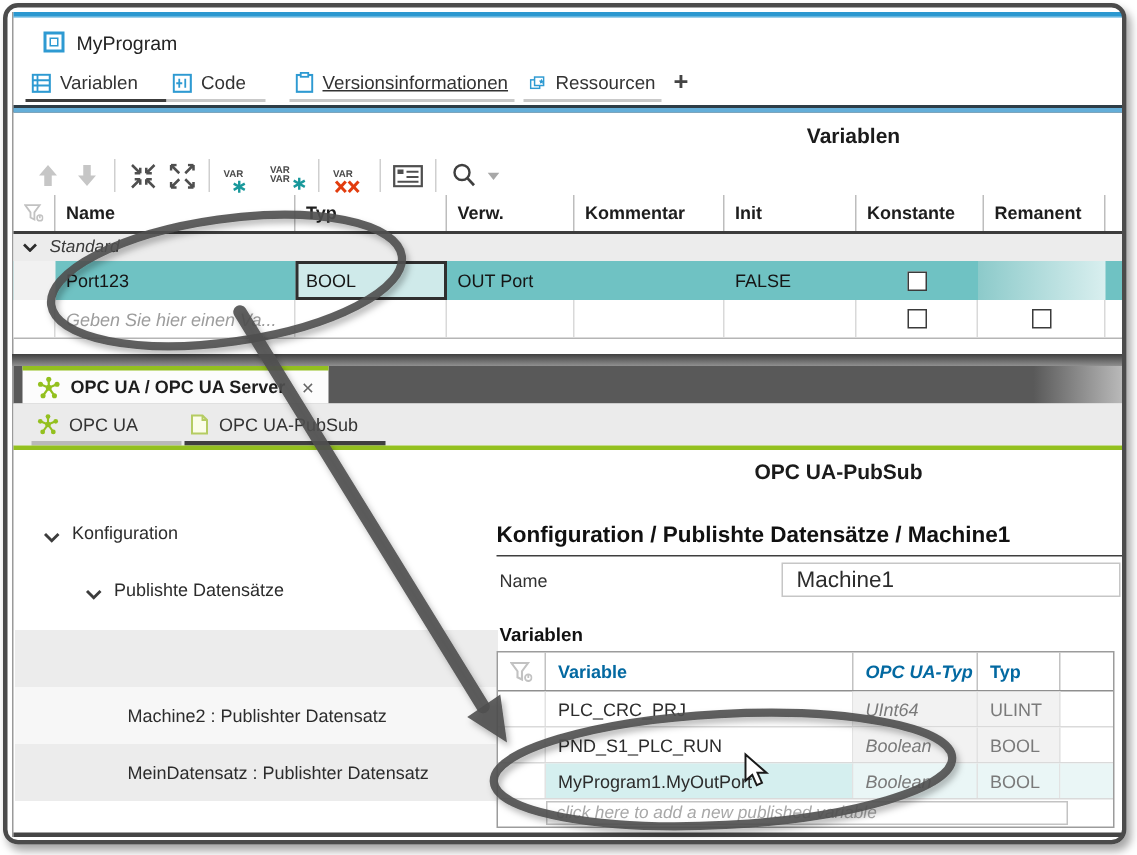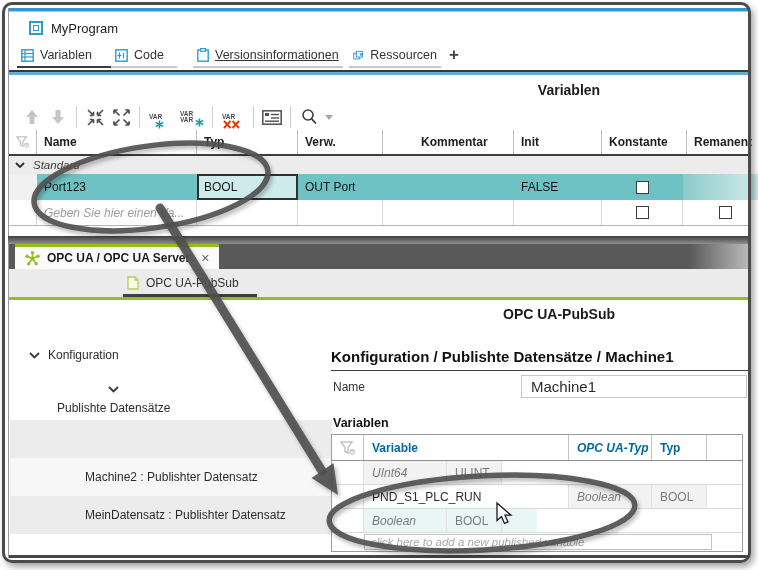--- a/index.html
+++ b/index.html
@@ -26,21 +26,21 @@
   .toolbar { position:absolute; left:10px; top:96px; height:26px; display:flex; align-items:center; }
   .tbtn { display:flex; align-items:center; justify-content:center; min-width:26px; height:26px; cursor:pointer; position:relative; }
   .tsep { width:1px; height:22px; background:#cfcfcf; margin:0 5px; }
   .varico { font-size:6.5px; font-weight:bold; color:#4a4a4a; line-height:6px; text-align:left; position:relative; width:22px; }
   .varico .star { position:absolute; }
 
   
   .vtable { position:absolute; left:0; top:122px; width:740px; }
   .vrow { display:flex; width:740px; }
   .vcell { flex:0 0 auto; padding:0 7px; display:flex; align-items:center; overflow:hidden; white-space:nowrap; }
-  .c0{width:28px;} .c1{width:160px;} .c2{width:101px;} .c3{width:85px;} .c4{width:100px;margin-left:31px;} .c5{width:88px;} .c6{width:81px;} .c7{width:85px;} .c8{width:12px;}
+  .c0{width:28px;} .c1{width:160px;} .c2{width:101px;} .c3{width:85px;} .c4{width:100px;} .c5{width:88px;} .c6{width:81px;} .c7{width:85px;} .c8{width:12px;}
   .vhead { height:26px; border-bottom:2px solid #3c3c3c; font-weight:bold; font-size:12px; color:#1d1d1d; }
   .vhead .vcell { border-right:1px solid #bdbdbd; }
   .vhead .vcell.c8 { border-right:none; }
   .vgroup { height:18px; background:#ececec; font-size:11.5px; font-style:italic; color:#3a3a3a; align-items:center; display:flex; padding-left:6px; gap:8px; }
   .vsel { height:26px; background:#6fc2c3; font-size:12px; color:#151515; }
   .vsel .c0 { background:#f1f1f1; }
   .vsel .typcell { background:#cfeaea; border:2px solid #2f2f2f; padding:0 5px; }
   .vsel .c7 { background:linear-gradient(to right,#8ccaca,#d9efef); }
   .vnew { height:26px; background:#fff; border-bottom:1px solid #b5b5b5; font-size:12px; }
   .vnew .vcell { border-right:1px solid #d9d9d9; }
@@ -59,21 +59,21 @@
   .opc-subtabs { position:absolute; left:0; top:25px; width:100%; height:28px; background:#ebebeb; }
   .opc-subtab { position:absolute; top:3px; height:22px; display:flex; align-items:center; gap:7px; font-size:12px; color:#333; cursor:pointer; }
   .opc-subtab .ul { position:absolute; left:-4px; right:-4px; bottom:-3px; height:3px; background:#b9b9b9; }
   .opc-subtab.active .ul { background:#3f3f3f; }
   .green-line { position:absolute; left:0; top:53px; width:100%; height:3px; background:#93c01f; }
   .opc-heading { left:330px; top:62px; width:440px; }
   .opc-bottom { position:absolute; left:0; top:311px; width:100%; height:3px; background:#454545; }
 
   
   .tree-band { position:absolute; left:1px; width:322px; }
-  .tnode { position:absolute; display:flex; align-items:center; gap:8px; font-size:12px; color:#2c2c2c; cursor:pointer; }
+  .tnode { position:absolute; display:flex; align-items:flex-end; gap:8px; font-size:12px; color:#2c2c2c; cursor:pointer; }
   .band-a { background:#ececec; } .band-b { background:#f7f7f7; }
   .tleaf { position:absolute; font-size:12px; color:#2c2c2c; display:flex; align-items:center; cursor:pointer; }
 
   
   .breadcrumb { position:absolute; left:322px; top:104px; font-size:15px; font-weight:bold; color:#111; }
   .bc-rule { position:absolute; left:322px; top:126px; width:418px; height:1px; background:#3f3f3f; }
   .name-label { position:absolute; left:324px; top:136px; font-size:12px; color:#333; }
   .name-input { position:absolute; left:512px; top:131px; width:226px; height:23px; border:1px solid #c6c6c6; background:#fff; font-size:15px; color:#2c2c2c; display:flex; align-items:center; padding:0 9px; }
   .vars-label { position:absolute; left:324px; top:172px; font-size:12.5px; font-weight:bold; color:#111; }
 
@@ -326,40 +326,59 @@
           <circle cx="13" cy="5.2" r="1.7" fill="#93c01f"></circle>
           <circle cx="11.3" cy="12.8" r="1.7" fill="#93c01f"></circle>
           <circle cx="3.7" cy="12.8" r="1.7" fill="#93c01f"></circle>
           <circle cx="2" cy="5.2" r="1.7" fill="#93c01f"></circle>
         </svg>
       <span>OPC UA / OPC UA Server</span>
       <span class="opc-close">×</span>
     </div>
 
     <div class="opc-subtabs">
+      <div class="opc-subtab" style="left:16px; width:92px;">
+        <svg class="icon" width="14" height="14" viewBox="0 0 15 15">
+            <g stroke="#93c01f" stroke-width="1.5">
+              <line x1="7.5" y1="7.5" x2="7.5" y2="1.8"></line>
+              <line x1="7.5" y1="7.5" x2="13" y2="5.2"></line>
+              <line x1="7.5" y1="7.5" x2="11.3" y2="12.8"></line>
+              <line x1="7.5" y1="7.5" x2="3.7" y2="12.8"></line>
+              <line x1="7.5" y1="7.5" x2="2" y2="5.2"></line>
+            </g>
+            <circle cx="7.5" cy="7.5" r="2" fill="#93c01f"></circle>
+            <circle cx="7.5" cy="1.8" r="1.7" fill="#93c01f"></circle>
+            <circle cx="13" cy="5.2" r="1.7" fill="#93c01f"></circle>
+            <circle cx="11.3" cy="12.8" r="1.7" fill="#93c01f"></circle>
+            <circle cx="3.7" cy="12.8" r="1.7" fill="#93c01f"></circle>
+            <circle cx="2" cy="5.2" r="1.7" fill="#93c01f"></circle>
+          </svg>
+        <span>OPC UA</span>
+        <span class="ul"></span>
+      </div>
       <div class="opc-subtab active" style="left:118px; width:126px;">
         <svg class="icon" width="12" height="14" viewBox="0 0 12 14">
             <path d="M1 1 H8 L11 4 V13 H1 Z" fill="#fbfde9" stroke="#b5cc62" stroke-width="1.3"></path>
             <path d="M8 1 V4 H11" fill="none" stroke="#b5cc62" stroke-width="1.3"></path>
           </svg>
         <span>OPC UA-PubSub</span>
         <span class="ul"></span>
       </div>
     </div>
     <div class="green-line"></div>
 
     <div class="panel-heading opc-heading">OPC UA-PubSub</div>
 
     <div class="tnode" style="left:20px; top:104px;">
       <svg class="icon" width="11" height="7" viewBox="0 0 11 7">
           <path d="M1 1 L5.5 5.5 L10 1" fill="none" stroke="#3c3c3c" stroke-width="1.9"></path>
         </svg>
       <span>Konfiguration</span>
     </div>
-    <div class="tnode" style="left:48px; top:142px;flex-direction:column;">
+    <div class="tnode" style="left:48px; top:142px;">
       <svg class="icon" width="11" height="7" viewBox="0 0 11 7">
           <path d="M1 1 L5.5 5.5 L10 1" fill="none" stroke="#3c3c3c" stroke-width="1.9"></path>
         </svg>
       <span>Publishte Datensätze</span>
     </div>
     <div class="tree-band band-a" style="top:176px; height:38px;"></div>
     <div class="tree-band band-b" style="top:214px; height:38px;"></div>
     <div class="tree-band band-a" style="top:252px; height:38px;"></div>
     <div class="tleaf" style="left:76px; top:226px;">Machine2 : Publishter Datensatz</div>
     <div class="tleaf" style="left:76px; top:264px;">MeinDatensatz : Publishter Datensatz</div>
@@ -381,33 +400,35 @@
               <line x1="12.2" y1="9" x2="12.2" y2="11" stroke="#c2c2c2" stroke-width="1.2"></line>
             </svg>
         </div>
         <div class="pcell p1">Variable</div>
         <div class="pcell p2">OPC UA-Typ</div>
         <div class="pcell p3">Typ</div>
         <div class="pcell p4"></div>
       </div>
       <div class="prow pdata">
         <div class="pcell p0"></div>
+        <div class="pcell p1">PLC_CRC_PRJ</div>
         <div class="pcell p2 typ">UInt64</div>
         <div class="pcell p3 typ">ULINT</div>
         <div class="pcell p4"></div>
       </div>
       <div class="prow pdata">
         <div class="pcell p0"></div>
         <div class="pcell p1">PND_S1_PLC_RUN</div>
         <div class="pcell p2 typ">Boolean</div>
         <div class="pcell p3 typ">BOOL</div>
         <div class="pcell p4"></div>
       </div>
       <div class="prow pdata hl">
         <div class="pcell p0"></div>
+        <div class="pcell p1">MyProgram1.MyOutPort</div>
         <div class="pcell p2 typ">Boolean</div>
         <div class="pcell p3 typ">BOOL</div>
         <div class="pcell p4"></div>
       </div>
       <div class="pnew">
         <div class="box">click here to add a new published variable</div>
       </div>
     </div>
 
     <div class="opc-bottom"></div>

